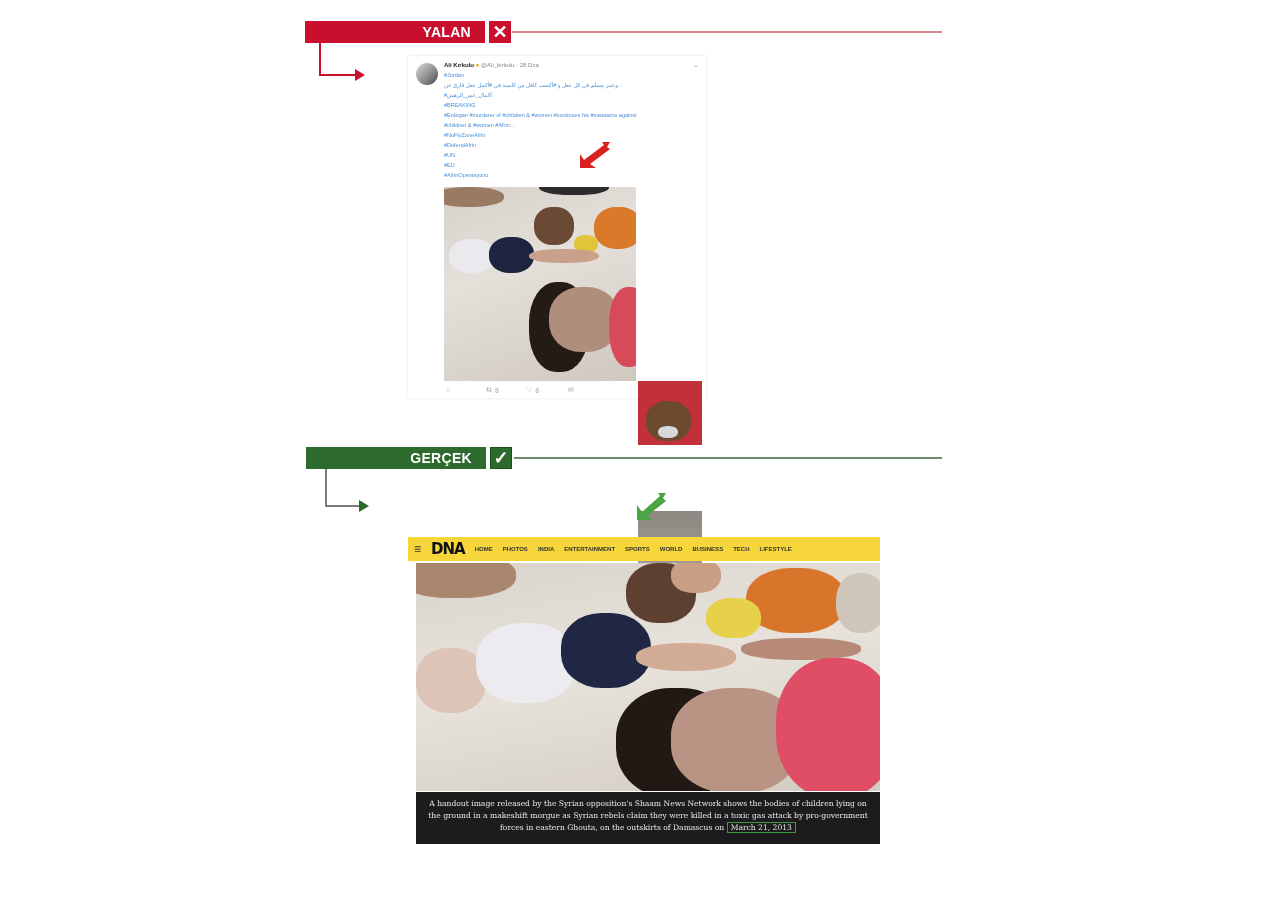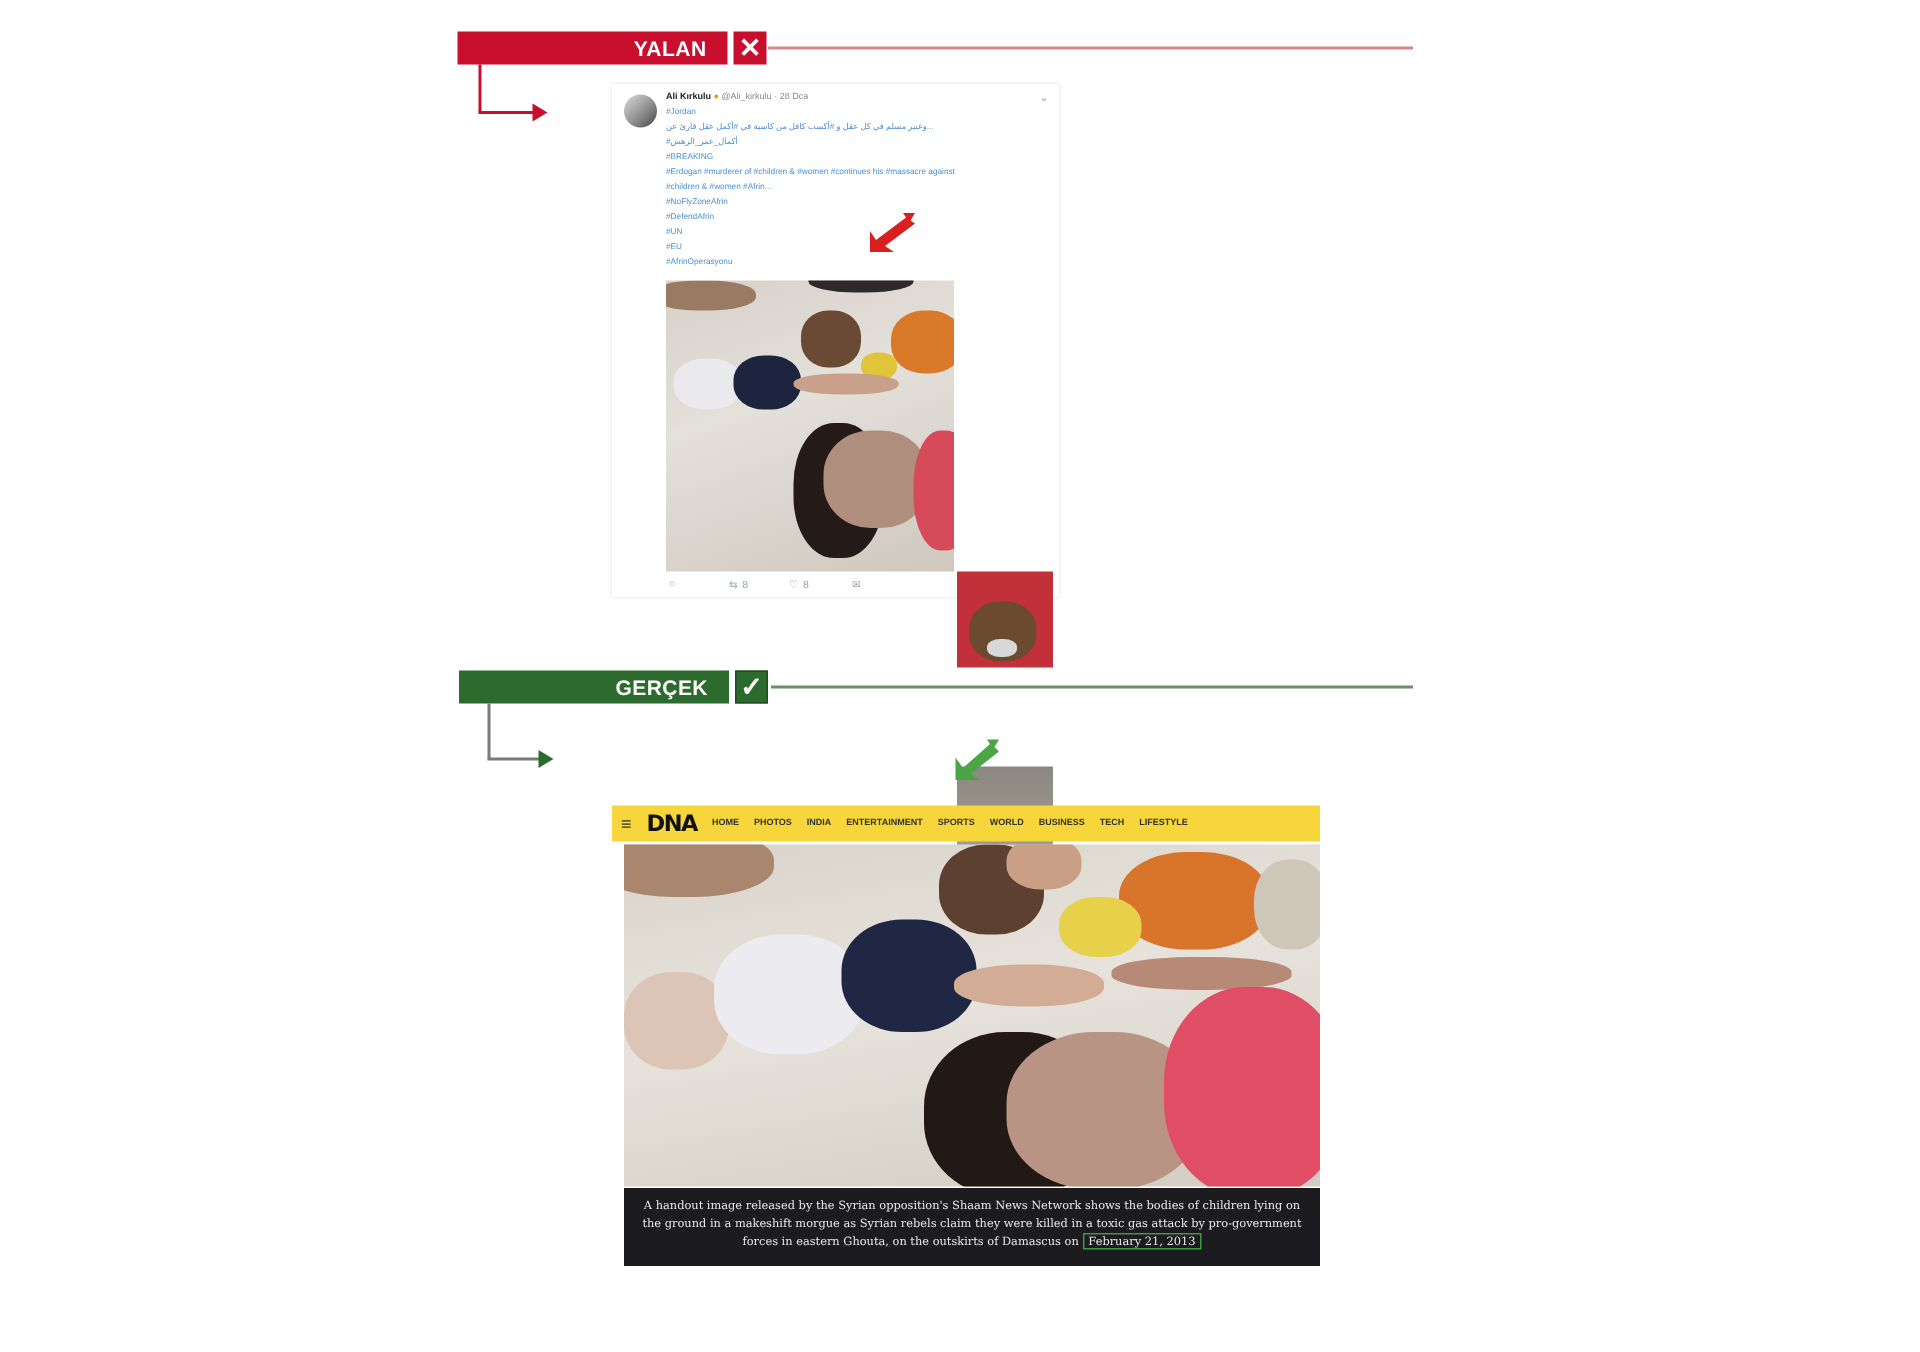--- a/index.html
+++ b/index.html
@@ -150,15 +150,15 @@
     <div class="blob" style="left:60px;top:60px;width:100px;height:80px;background:#ecebf0;"></div>
     <div class="blob" style="left:145px;top:50px;width:90px;height:75px;background:#1f2744;"></div>
     <div class="blob" style="left:220px;top:80px;width:100px;height:28px;background:#d3ac95;"></div>
     <div class="blob" style="left:200px;top:125px;width:120px;height:110px;background:#231914;"></div>
     <div class="blob" style="left:255px;top:125px;width:130px;height:105px;background:#b99484;"></div>
     <div class="blob" style="left:360px;top:95px;width:120px;height:140px;background:#e04e66;"></div>
   </div>
 
   <div class="abs caption" style="left:8px;top:255px;width:464px;height:52px;">
     <span>A handout image released by the Syrian opposition's Shaam News Network shows the bodies of children lying on the ground in a makeshift morgue as Syrian rebels claim they were killed in a toxic gas attack by pro-government forces in eastern Ghouta, on the outskirts of Damascus on</span>
-    <span class="date-highlight">February 21, 2013</span>
+    <span class="date-highlight">March 21, 2013</span>
   </div>
 </div>
 
 </body></html>

